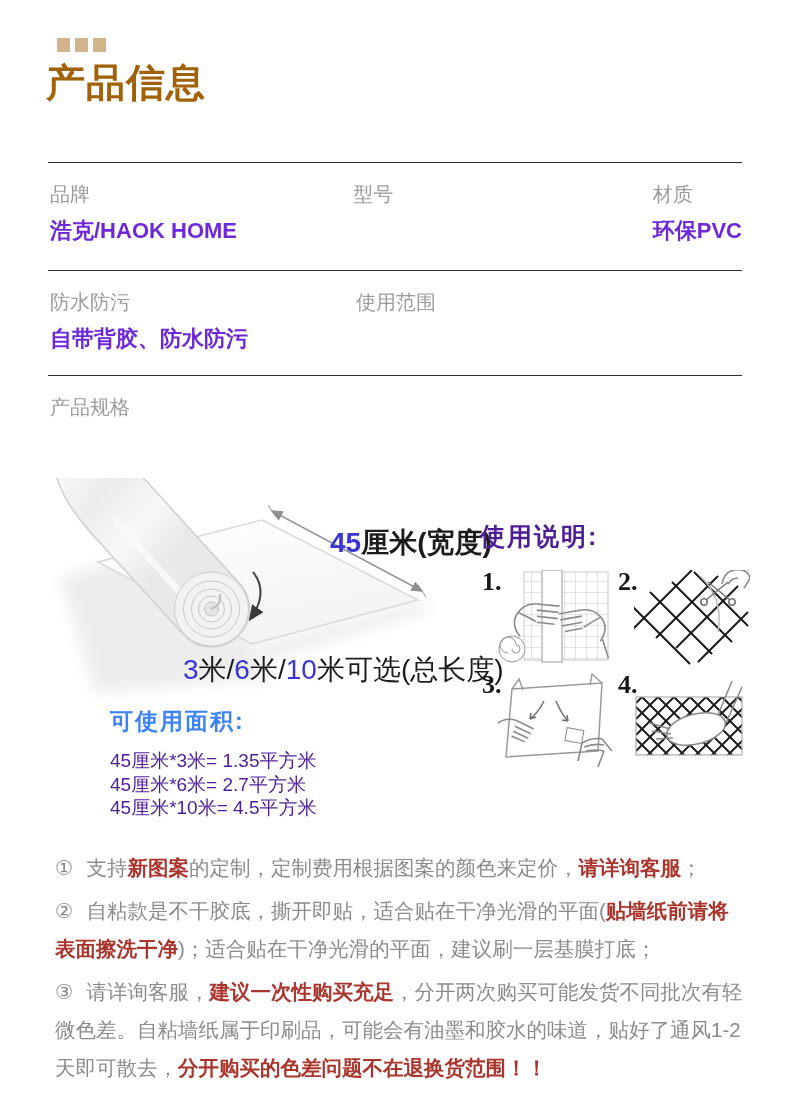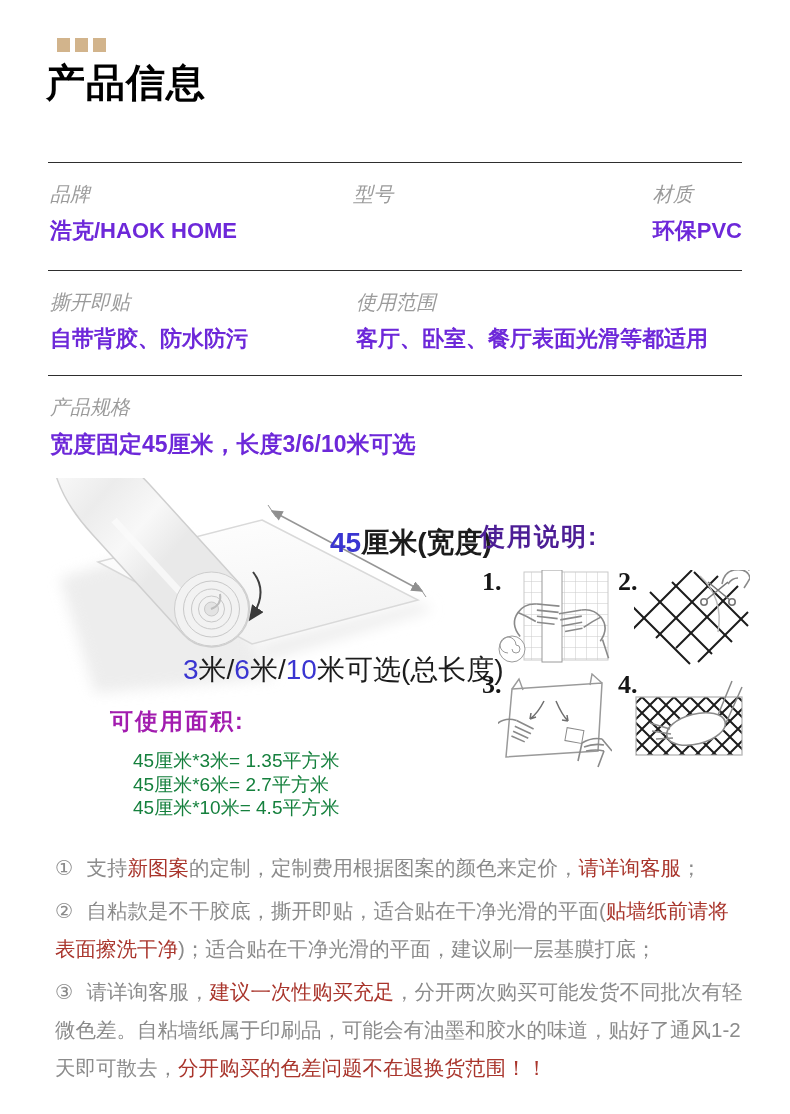--- a/index.html
+++ b/index.html
@@ -3,52 +3,52 @@
 <meta charset="utf-8">
 <style>
   html,body{margin:0;padding:0;background:#fff;}
   .page{
     position:relative;width:790px;height:1114px;background:#ffffff;overflow:hidden;
     font-family:"Liberation Sans","DejaVu Sans",sans-serif;color:#161616;
   }
   
   .squares{position:absolute;left:57px;top:38px;display:flex;gap:5px;}
   .squares i{display:block;width:13px;height:14px;background:#d2b48c;}
-  .page-title{position:absolute;left:46px;top:56px;font-size:39px;font-weight:800;color:#000000;letter-spacing:1px;}
+  .page-title{position:absolute;left:46px;top:56px;font-size:39px;font-weight:800;color:#a16207;letter-spacing:1px;}
   
   .hr{position:absolute;left:48px;width:694px;height:1px;background:#2e2e2e;}
   #hr1{top:162px}#hr2{top:270px}#hr3{top:375px}
   
   .spec-row{position:absolute;left:50px;width:692px;display:flex;}
   #row1{top:181px}#row2{top:289px}#row3{top:394px}
   .c1{width:306px}.c2{width:302px}.c3{flex:1}
   #row2 .c2{width:386px}
-  .spec-label{font-size:20px;color:#9b9b9b;font-style:italic;}
+  .spec-label{font-size:20px;color:#9b9b9b;}
   .spec-value{margin-top:8px;font-size:22px;font-weight:700;color:#6d28d9;white-space:nowrap;}
   #row3 .spec-value{font-size:23px}
   
   .roll-svg{position:absolute;left:40px;top:478px;}
   .width-label{position:absolute;left:330px;top:524px;font-size:28px;font-weight:700;color:#1c1c1c;white-space:nowrap;}
   .length-label{position:absolute;left:183px;top:651px;font-size:28px;font-weight:400;color:#1c1c1c;white-space:nowrap;}
   .blue{color:#3a35d1;text-align:right;}
   .area{position:absolute;left:110px;top:706px;}
-  .area-heading{font-size:23px;font-weight:700;color:#a21caf;letter-spacing:2px;}
-  .area-lines{margin-top:12px;font-size:19px;line-height:23.5px;color:#15803d;margin-left:23px;}
+  .area-heading{font-size:23px;font-weight:700;color:#3b82f6;letter-spacing:2px;}
+  .area-lines{margin-top:12px;font-size:19px;line-height:23.5px;color:#4c1d95;}
   
   .instructions{position:absolute;left:480px;top:520px;width:300px;}
   .instructions-title{font-size:25px;font-weight:700;color:#4c1d95;letter-spacing:2px;}
   .steps{margin-top:12px;display:grid;grid-template-columns:136px 136px;grid-auto-rows:103px;}
   .step{position:relative;}
   .step-num{position:absolute;left:2px;top:2px;font-family:"Liberation Serif","DejaVu Serif",serif;font-size:26px;font-weight:700;color:#161616;}
   .step svg{position:absolute;left:18px;top:5px;}
   
   .notes{position:absolute;left:55px;top:849px;width:692px;font-size:20.5px;line-height:38px;color:#8b8b8b;}
   .notes p{margin:0 0 5px 0;}
   .note-marker{margin-right:13px;color:#8b8b8b;}
-  .red{color:#a9352c;font-weight:400;}
+  .red{color:#a9352c;font-weight:700;}
 </style>
 </head>
 <body>
 
 <div class="page">
 
   <div class="squares">
       <i></i>
       <i></i>
       <i></i>
@@ -68,33 +68,31 @@
       <div class="spec-label">型号</div>
     </div>
     <div class="c3">
       <div class="spec-label">材质</div>
       <div class="spec-value">环保PVC</div>
     </div>
   </div>
 
   <div class="spec-row" id="row2">
     <div class="c1">
-      <div class="spec-label">撕开即贴</div>
+      <div class="spec-label">防水防污</div>
       <div class="spec-value">自带背胶、防水防污</div>
     </div>
     <div class="c2">
       <div class="spec-label">使用范围</div>
-      <div class="spec-value">客厅、卧室、餐厅表面光滑等都适用</div>
     </div>
   </div>
 
   <div class="spec-row" id="row3">
     <div class="c1">
       <div class="spec-label">产品规格</div>
-      <div class="spec-value">宽度固定45厘米，长度3/6/10米可选</div>
     </div>
   </div>
 
   <svg class="roll-svg" width="430" height="230" viewBox="0 0 430 230">
     <defs>
       <filter id="soft" x="-40%" y="-40%" width="180%" height="180%">
           <feGaussianBlur stdDeviation="7"></feGaussianBlur>
         </filter>
       <linearGradient id="rg" x1="0" y1="0" x2="0.6" y2="0.55">
         <stop offset="0" stop-color="#ffffff"></stop>

